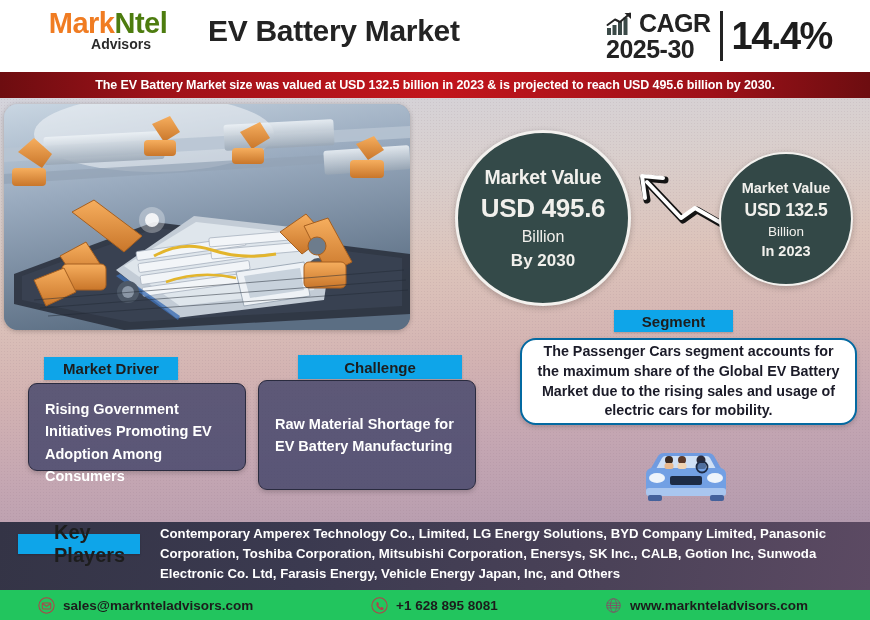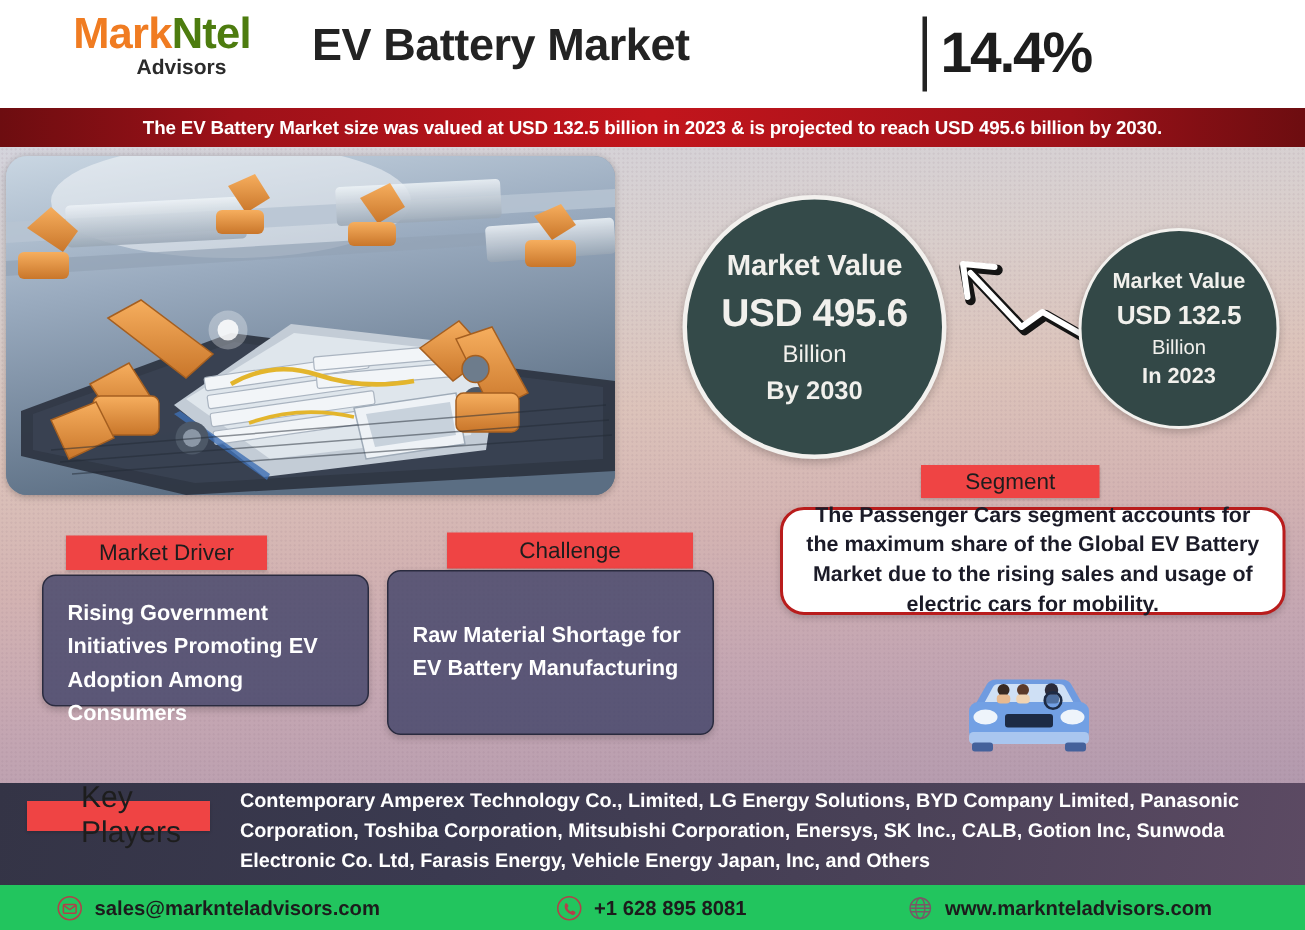--- a/index.html
+++ b/index.html
@@ -83,44 +83,44 @@
   }
   .cs-l1 { font-size:14.5px; font-weight:600; }
   .cs-l2 { font-size:17.5px; font-weight:bold; margin-top:4px; letter-spacing:-0.3px; }
   .cs-l3 { font-size:13.5px; font-weight:400; margin-top:3px; }
   .cs-l4 { font-size:14.5px; font-weight:bold; margin-top:4px; }
 
   .arrow-zig { position:absolute; left:635px; top:172px; width:96px; height:58px; }
 
   
   .chip {
-    position:absolute; background:#ef4444; color:#1d1d1d;
-    font-size:15px; font-weight:normal; display:flex; align-items:center; justify-content:center;
+    position:absolute; background:#0ea5e9; color:#1d1d1d;
+    font-size:15px; font-weight:bold; display:flex; align-items:center; justify-content:center;
     box-shadow:0 1px 2px rgba(0,0,0,0.18);
   }
   .chip-driver { left:44px; top:357px; width:134px; height:23px; }
   .chip-challenge { left:298px; top:355px; width:164px; height:24px; }
   .chip-segment { left:614px; top:310px; width:119px; height:22px; }
   .chip-keyplayers { left:18px; top:534px; width:122px; height:20px; font-size:20px;padding-left:36px; }
 
   
   .panel {
     position:absolute; border-radius:9px;
     background:rgba(64,66,104,0.80); border:1.5px solid #2a2b3f;
     color:#ffffff; font-size:14.5px; font-weight:bold; line-height:1.55;
     padding:14px 16px; box-shadow:0 2px 5px rgba(0,0,0,0.2);
   }
   .panel-driver { left:28px; top:383px; width:218px; height:88px; }
   .panel-challenge { left:258px; top:380px; width:218px; height:110px;
                      display:flex; align-items:center; }
 
   
   .segment-box {
-    position:absolute; left:520px; top:338px; width:337px; height:72px;
-    background:#ffffff; border:2px solid #b91c1c; border-radius:16px;
+    position:absolute; left:520px; top:338px; width:337px; height:87px;
+    background:#ffffff; border:2px solid #0369a1; border-radius:16px;
     color:#1b1b28; font-size:14.3px; font-weight:bold; line-height:1.38;
     padding:8px 12px; text-align:center;
     display:flex; align-items:center; justify-content:center;
     box-shadow:0 2px 5px rgba(0,0,0,0.18);
   }
 
   
   .car-icon { position:absolute; left:636px; top:448px; width:100px; height:58px; }
 
   
@@ -154,20 +154,34 @@
     <div class="logo">
       <div class="logo-main">
         <span class="logo-mark">Mark</span><span class="logo-ntel">Ntel</span>
       </div>
       <div class="logo-sub">Advisors</div>
     </div>
 
     <div class="main-title">EV Battery Market</div>
 
     <div class="cagr-wrap">
+      <div class="cagr-left">
+        <div class="cagr-row1">
+          <svg class="cagr-icon" viewBox="0 0 30 24">
+            <rect x="1" y="16" width="4" height="7" fill="#3b4a48"></rect>
+            <rect x="6.5" y="13" width="4" height="10" fill="#3b4a48"></rect>
+            <rect x="12" y="9.5" width="4" height="13.5" fill="#3b4a48"></rect>
+            <rect x="17.5" y="5.5" width="4" height="17.5" fill="#3b4a48"></rect>
+            <path d="M1.5 13 L9 7.5 L14 10 L24 1.5" stroke="#232323" stroke-width="2" fill="none" stroke-linecap="round" stroke-linejoin="round"></path>
+            <path d="M18.5 1 L25 1 L25 7 Z" fill="#232323"></path>
+          </svg>
+          <div class="cagr-label">CAGR</div>
+        </div>
+        <div class="cagr-years">2025-30</div>
+      </div>
       <div class="cagr-div"></div>
       <div class="cagr-value">14.4%</div>
     </div>
   </div>
 
   <div class="banner">
     <div class="banner-text">The  EV Battery Market size was valued at USD 132.5 billion in 2023 &amp; is projected to reach USD 495.6 billion by 2030.</div>
   </div>
 
   <div class="body-bg"></div>

